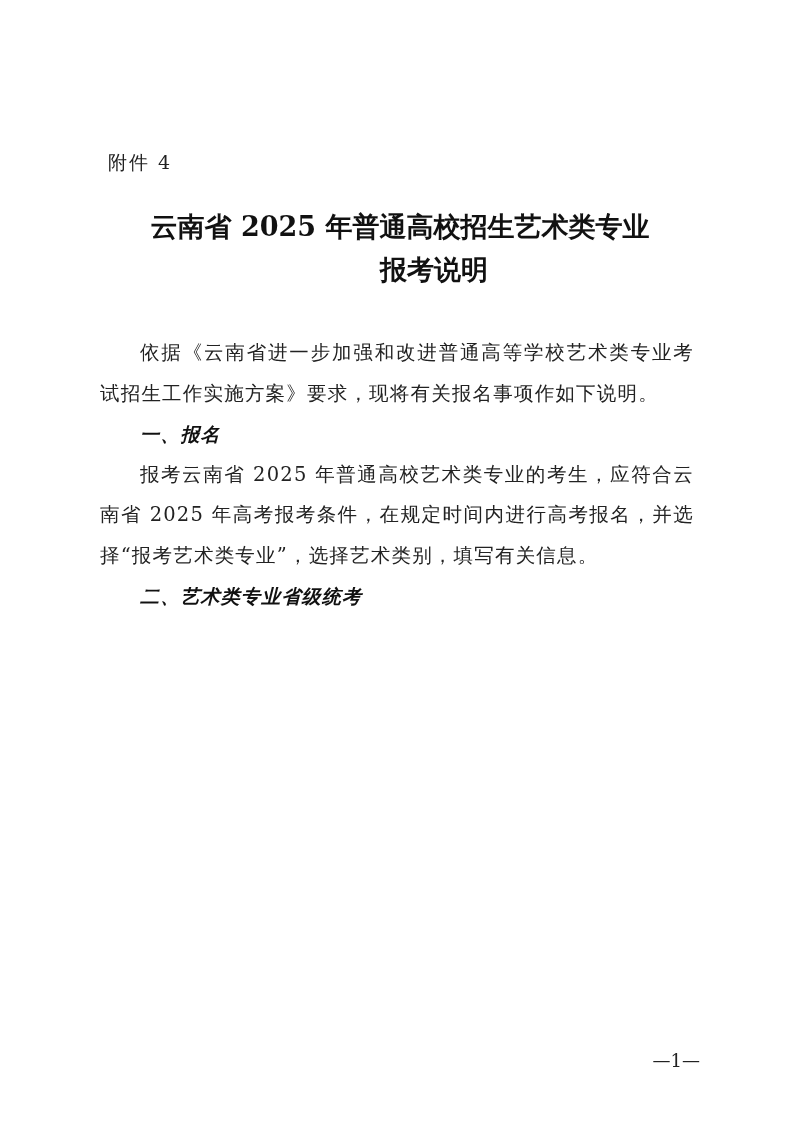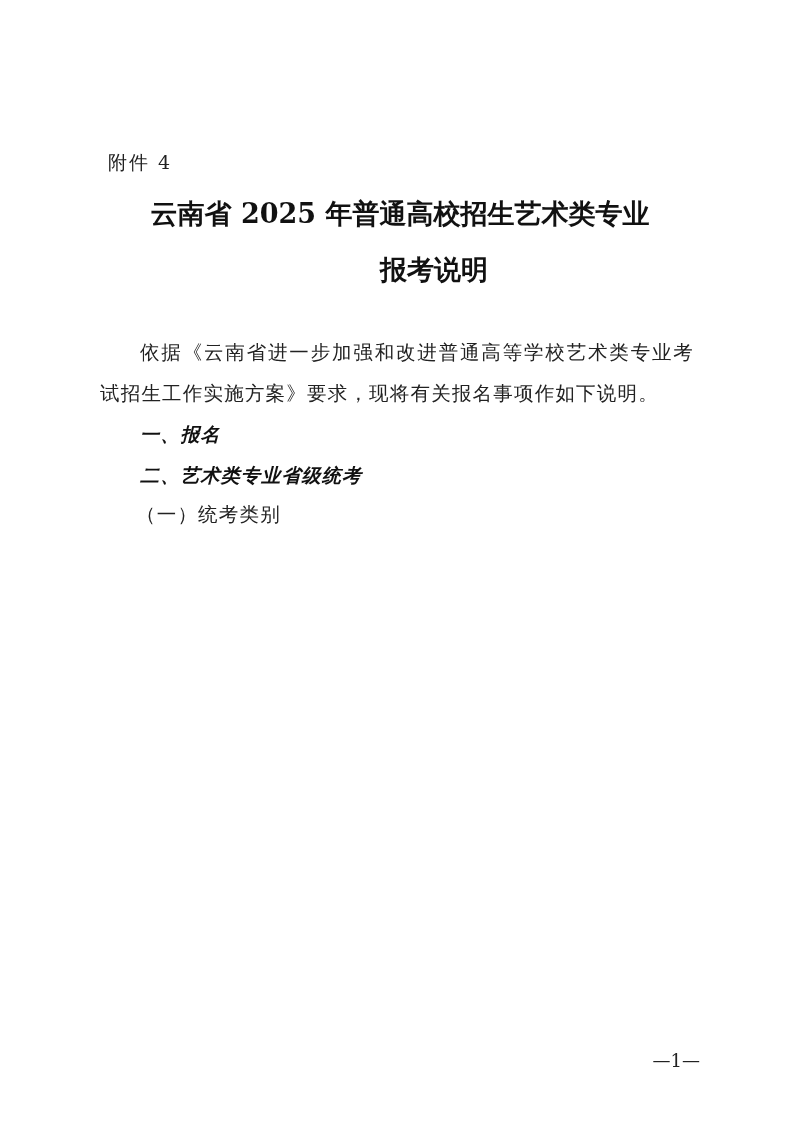--- a/index.html
+++ b/index.html
@@ -31,21 +31,21 @@
     .title {
       position: absolute;
       left: 0;
       width: 800px;
       text-align: center;
       font-weight: bold;
       font-size: 27px;
       color: #111;
       font-family: "DejaVu Serif", "Liberation Serif", serif;
     }
-    .title.l1 { top: 196px; }
+    .title.l1 { top: 209px; }
     .title.l2 { top: 252px; margin-left: 34px; }
     .body-text {
       position: absolute;
       left: 100px;
       width: 594px;
       font-size: 19.5px;
       line-height: 40.5px;
       text-align: justify;
       text-align-last: left;
       letter-spacing: 1.2px;
@@ -81,18 +81,18 @@
 
 <div class="page">
   <div class="attachment">附件 4</div>
 
   <div class="title l1">云南省 2025 年普通高校招生艺术类专业</div>
   <div class="title l2">报考说明</div>
 
   <div class="body-text" style="top: 333px;">
     <p class="para">依据《云南省进一步加强和改进普通高等学校艺术类专业考试招生工作实施方案》要求，现将有关报名事项作如下说明。</p>
     <p class="heading">一、报名</p>
+    <p class="para">报考云南省 2025 年普通高校艺术类专业的考生，应符合云南省 2025 年高考报考条件，在规定时间内进行高考报名，并选择“报考艺术类专业”，选择艺术类别，填写有关信息。</p>
     <p class="heading">二、艺术类专业省级统考</p>
-    <p class="subheading">（一）统考类别</p>
   </div>
 
   <div class="page-number">—1—</div>
 </div>
 
 </body></html>

